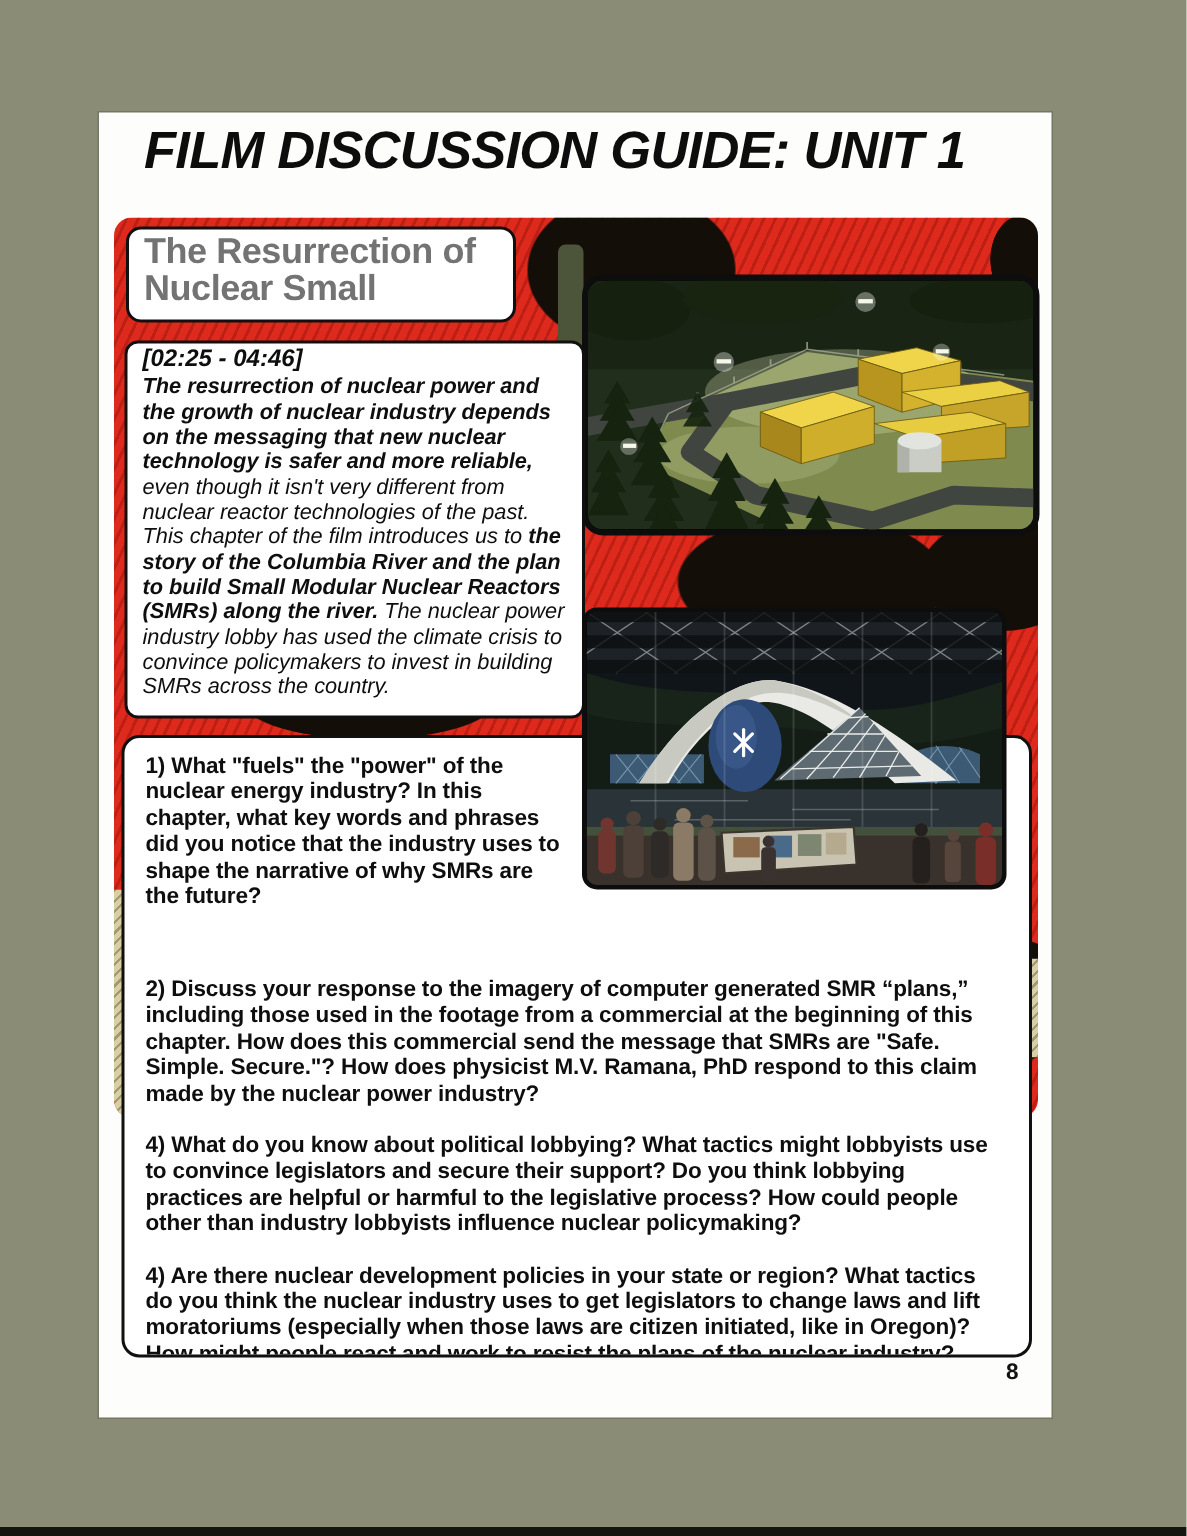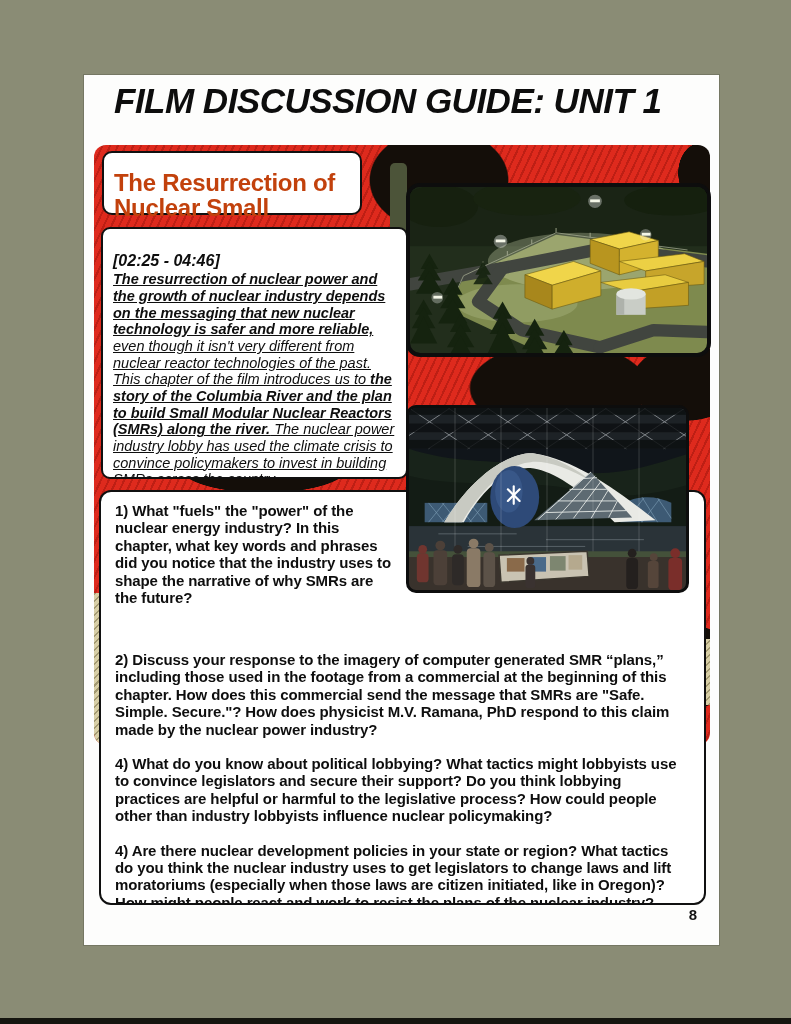--- a/index.html
+++ b/index.html
@@ -5,21 +5,21 @@
   html,body{margin:0;padding:0;}
   body{
     width:791px;height:1024px;
     background:#8a8c75;
     font-family:"Liberation Sans", sans-serif;
     position:relative;overflow:hidden;
   }
   .canvas{position:absolute;inset:0;}
   .bottom-strip{position:absolute;left:0;bottom:0;width:791px;height:6px;background:#15150f;}
   .page{
-    position:absolute;left:84px;top:75px;width:635px;height:870px;
+    position:absolute;left:66px;top:75px;width:635px;height:870px;
     background:#fdfdfc;box-shadow:0 0 0 1px rgba(0,0,0,.15);
   }
   .page-title{
     position:absolute;left:30px;top:6px;margin:0;
     font-size:35px;font-weight:bold;font-style:italic;
     color:#0d0d0d;letter-spacing:-.5px;white-space:nowrap;
   }
   
   .red-panel{
     position:absolute;left:10px;top:70px;width:616px;height:600px;
@@ -40,31 +40,31 @@
   }
   .tan-patch{position:absolute;background-color:#d8cfa6;
     background-image:repeating-linear-gradient(135deg, rgba(110,100,60,.5) 0 1.5px, transparent 1.5px 5px);}
   .tan-left{left:0;top:448px;width:11px;height:150px;border-radius:0 4px 4px 0;}
   .tan-right{right:0;top:494px;width:14px;height:66px;border-radius:4px 0 0 4px;}
   .moss-patch{position:absolute;left:296px;top:18px;width:17px;height:76px;background:#4c5439;border-radius:5px;}
   
   .heading-box{
     position:absolute;left:18px;top:76px;width:260px;height:64px;
     background:#fff;border:2.5px solid #101010;border-radius:10px;
-    padding:17px 10px;box-sizing:border-box;
-    font-weight:bold;font-size:24px;line-height:1.06;color:#c2410c;letter-spacing:-.3px;
+    padding:2px 10px;box-sizing:border-box;
+    font-weight:bold;font-size:24px;line-height:1.06;color:#737373;letter-spacing:-.3px;
   }
   .summary-box{
     position:absolute;left:17px;top:152px;width:307px;height:252px;
     background:#fff;border:2.5px solid #101010;border-radius:9px;
-    padding:23px 10px;box-sizing:border-box;overflow:hidden;
+    padding:2px 10px;box-sizing:border-box;overflow:hidden;
     font-size:14.5px;line-height:1.15;color:#0e0e0e;
   }
   .summary-box .ts{font-weight:bold;font-style:italic;font-size:16px;margin-bottom:1px;}
-  .summary-box p{margin:0;font-style:italic;text-decoration:underline;}
+  .summary-box p{margin:0;font-style:italic;}
   .summary-box .b{font-weight:bold;}
   .questions-box{
     position:absolute;left:15px;top:415px;width:607px;height:415px;
     background:#fff;border:2.5px solid #101010;border-radius:12px;
     padding:10px 14px;box-sizing:border-box;overflow:hidden;
     font-weight:bold;font-size:15px;line-height:1.16;color:#0e0e0e;letter-spacing:-.1px;
   }
   .q{margin:0 0 17px;}
   .q1{max-width:282px;min-height:132px;}
   .page-number{position:absolute;right:22px;top:831px;font-size:15px;font-weight:bold;color:#111;}

